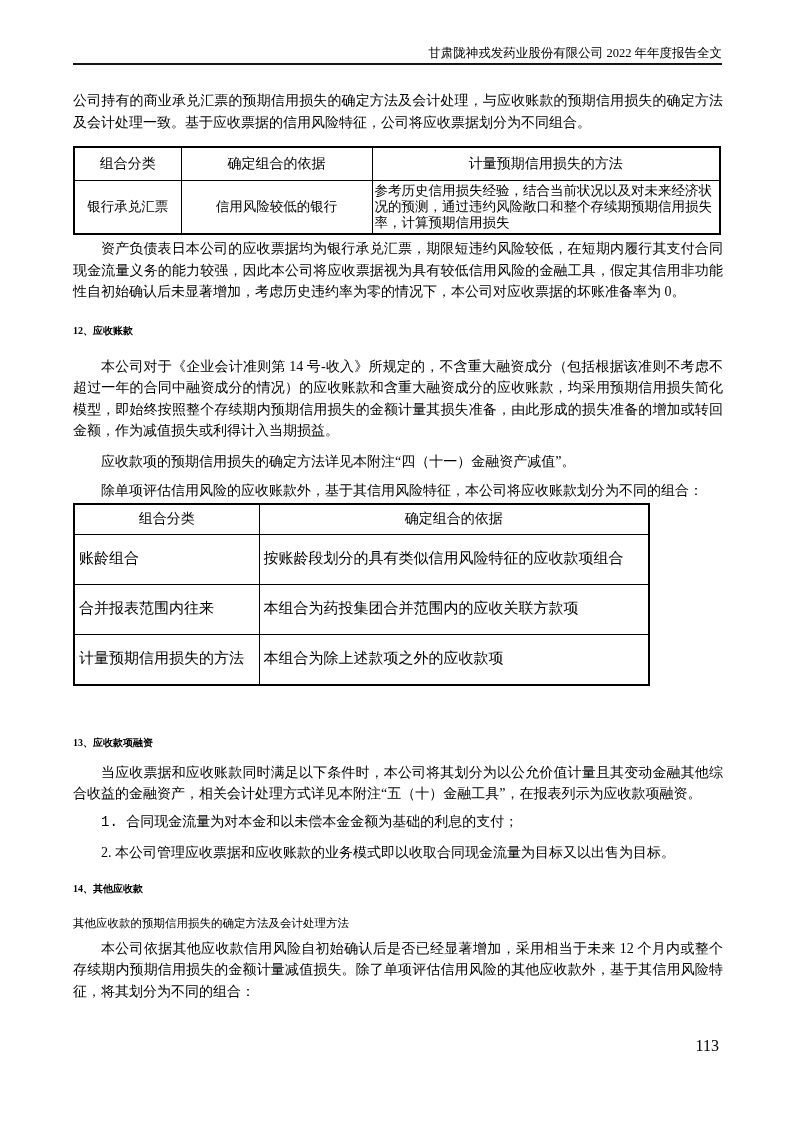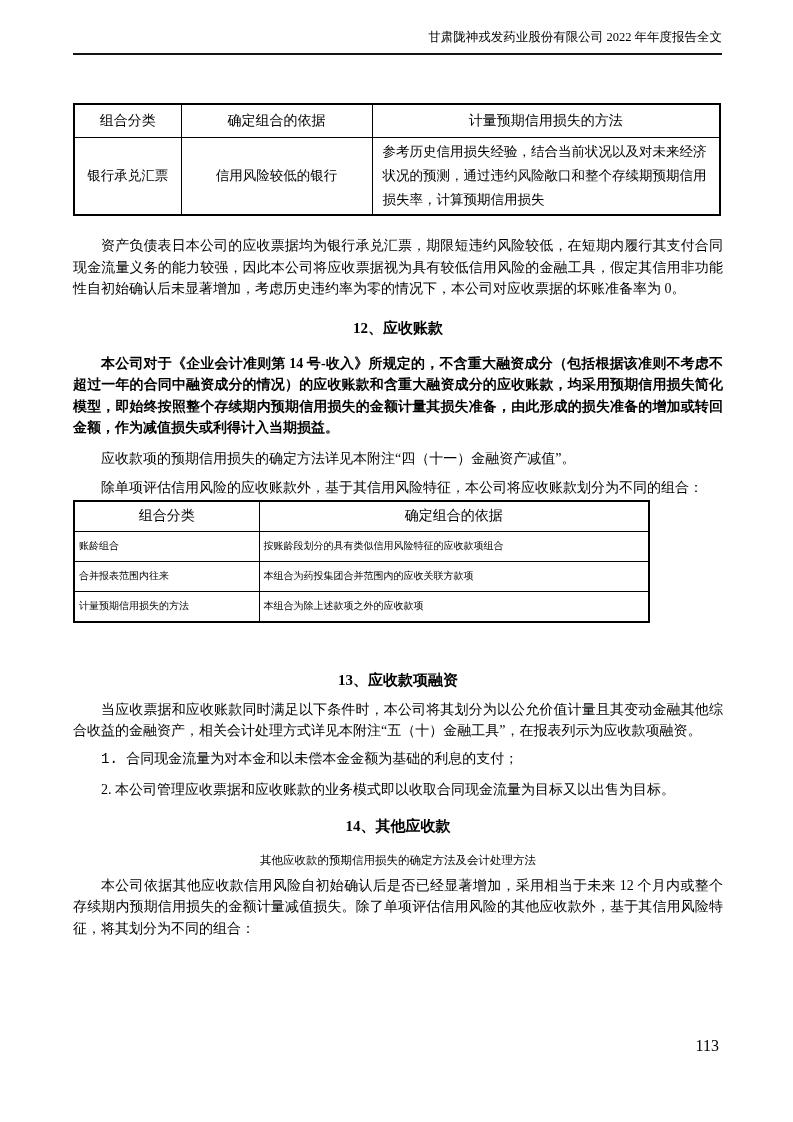--- a/index.html
+++ b/index.html
@@ -5,49 +5,49 @@
   html,body{margin:0;padding:0;background:#ffffff;}
   .page{
     position:relative;
     width:793px;height:1122px;
     background:#ffffff;
     color:#000;
     font-family:"Liberation Serif","DejaVu Serif",serif;
     overflow:hidden;
   }
   .doc-header{
-    position:absolute;left:73px;top:28px;width:649px;
+    position:absolute;left:73px;top:44px;width:649px;
     text-align:right;font-size:12.5px;line-height:18px;
-    padding-bottom:7px;border-bottom:2px solid #151515;
+    padding-bottom:1px;border-bottom:2px solid #151515;
   }
   .content{
     position:absolute;left:73px;top:90px;width:650px;
     font-size:14px;line-height:21.5px;text-align:justify;
   }
   .para{margin:0;}
   .indent{text-indent:2em;}
   .sec-heading{
-    margin:0;font-size:15px;font-weight:bold;line-height:22px;text-align:center;
+    margin:0;font-size:10px;font-weight:bold;line-height:22px;text-align:left;
   }
   .sub-line{
-    margin:0;font-size:11.5px;line-height:16px;text-align:center;
+    margin:0;font-size:11.5px;line-height:16px;text-align:left;
   }
   table{border-collapse:collapse;border:2px solid #000;table-layout:fixed;}
   th,td{border:1px solid #000;font-weight:normal;vertical-align:middle;}
   .t1{width:646px;margin-top:13px;}
   .t1 th{height:32px;text-align:center;font-size:14px;padding:0 3px;}
   .t1 td{font-size:13.5px;}
   .t1 .c-center{text-align:center;padding:0 9px;}
-  .t1 .c-left{text-align:left;padding:2px 10px;line-height:24px;}
+  .t1 .c-left{text-align:left;padding:2px 2px;line-height:16px;}
   .t2{width:575px;margin-top:1px;}
   .t2 th{height:29px;text-align:center;font-size:14px;padding:0 3px;}
-  .t2 td{height:29px;text-align:left;font-size:10px;padding:0 4px;margin-left:8px;}
-  .mt-p2{margin-top:19px;}
+  .t2 td{height:29px;text-align:left;font-size:15px;padding:10px 4px;margin-left:8px;}
+  .mt-p2{margin-top:3px;}
   .mt-h12{margin-top:17px;}
-  .mt-p3{margin-top:14px;font-weight:bold;}
+  .mt-p3{margin-top:14px;}
   .mt-p4{margin-top:9px;}
   .mt-p5{margin-top:8px;}
   .mt-h13{margin-top:46px;font-family:Liberation Serif, serif;}
   .mt-p6{margin-top:8px;}
   .mt-li1{margin-top:7px;font-family:Liberation Mono, monospace;}
   .mt-li2{margin-top:9px;}
   .mt-h14{margin-top:14px;}
   .mt-sub{margin-top:15px;}
   .mt-p7{margin-top:7px;}
   .page-number{
@@ -59,20 +59,21 @@
 <body>
 
 <div class="page">
 
   <div class="doc-header">
     <span>甘肃陇神戎发药业股份有限公司 2022 年年度报告全文</span>
   </div>
 
   <div class="content">
 
+    <p class="para">公司持有的商业承兑汇票的预期信用损失的确定方法及会计处理，与应收账款的预期信用损失的确定方法及会计处理一致。基于应收票据的信用风险特征，公司将应收票据划分为不同组合。</p>
 
     <table class="t1">
       <colgroup>
           <col style="width:107px">
           <col style="width:191px">
           <col style="width:348px">
         </colgroup>
       <thead>
         <tr>
           <th>组合分类</th>

